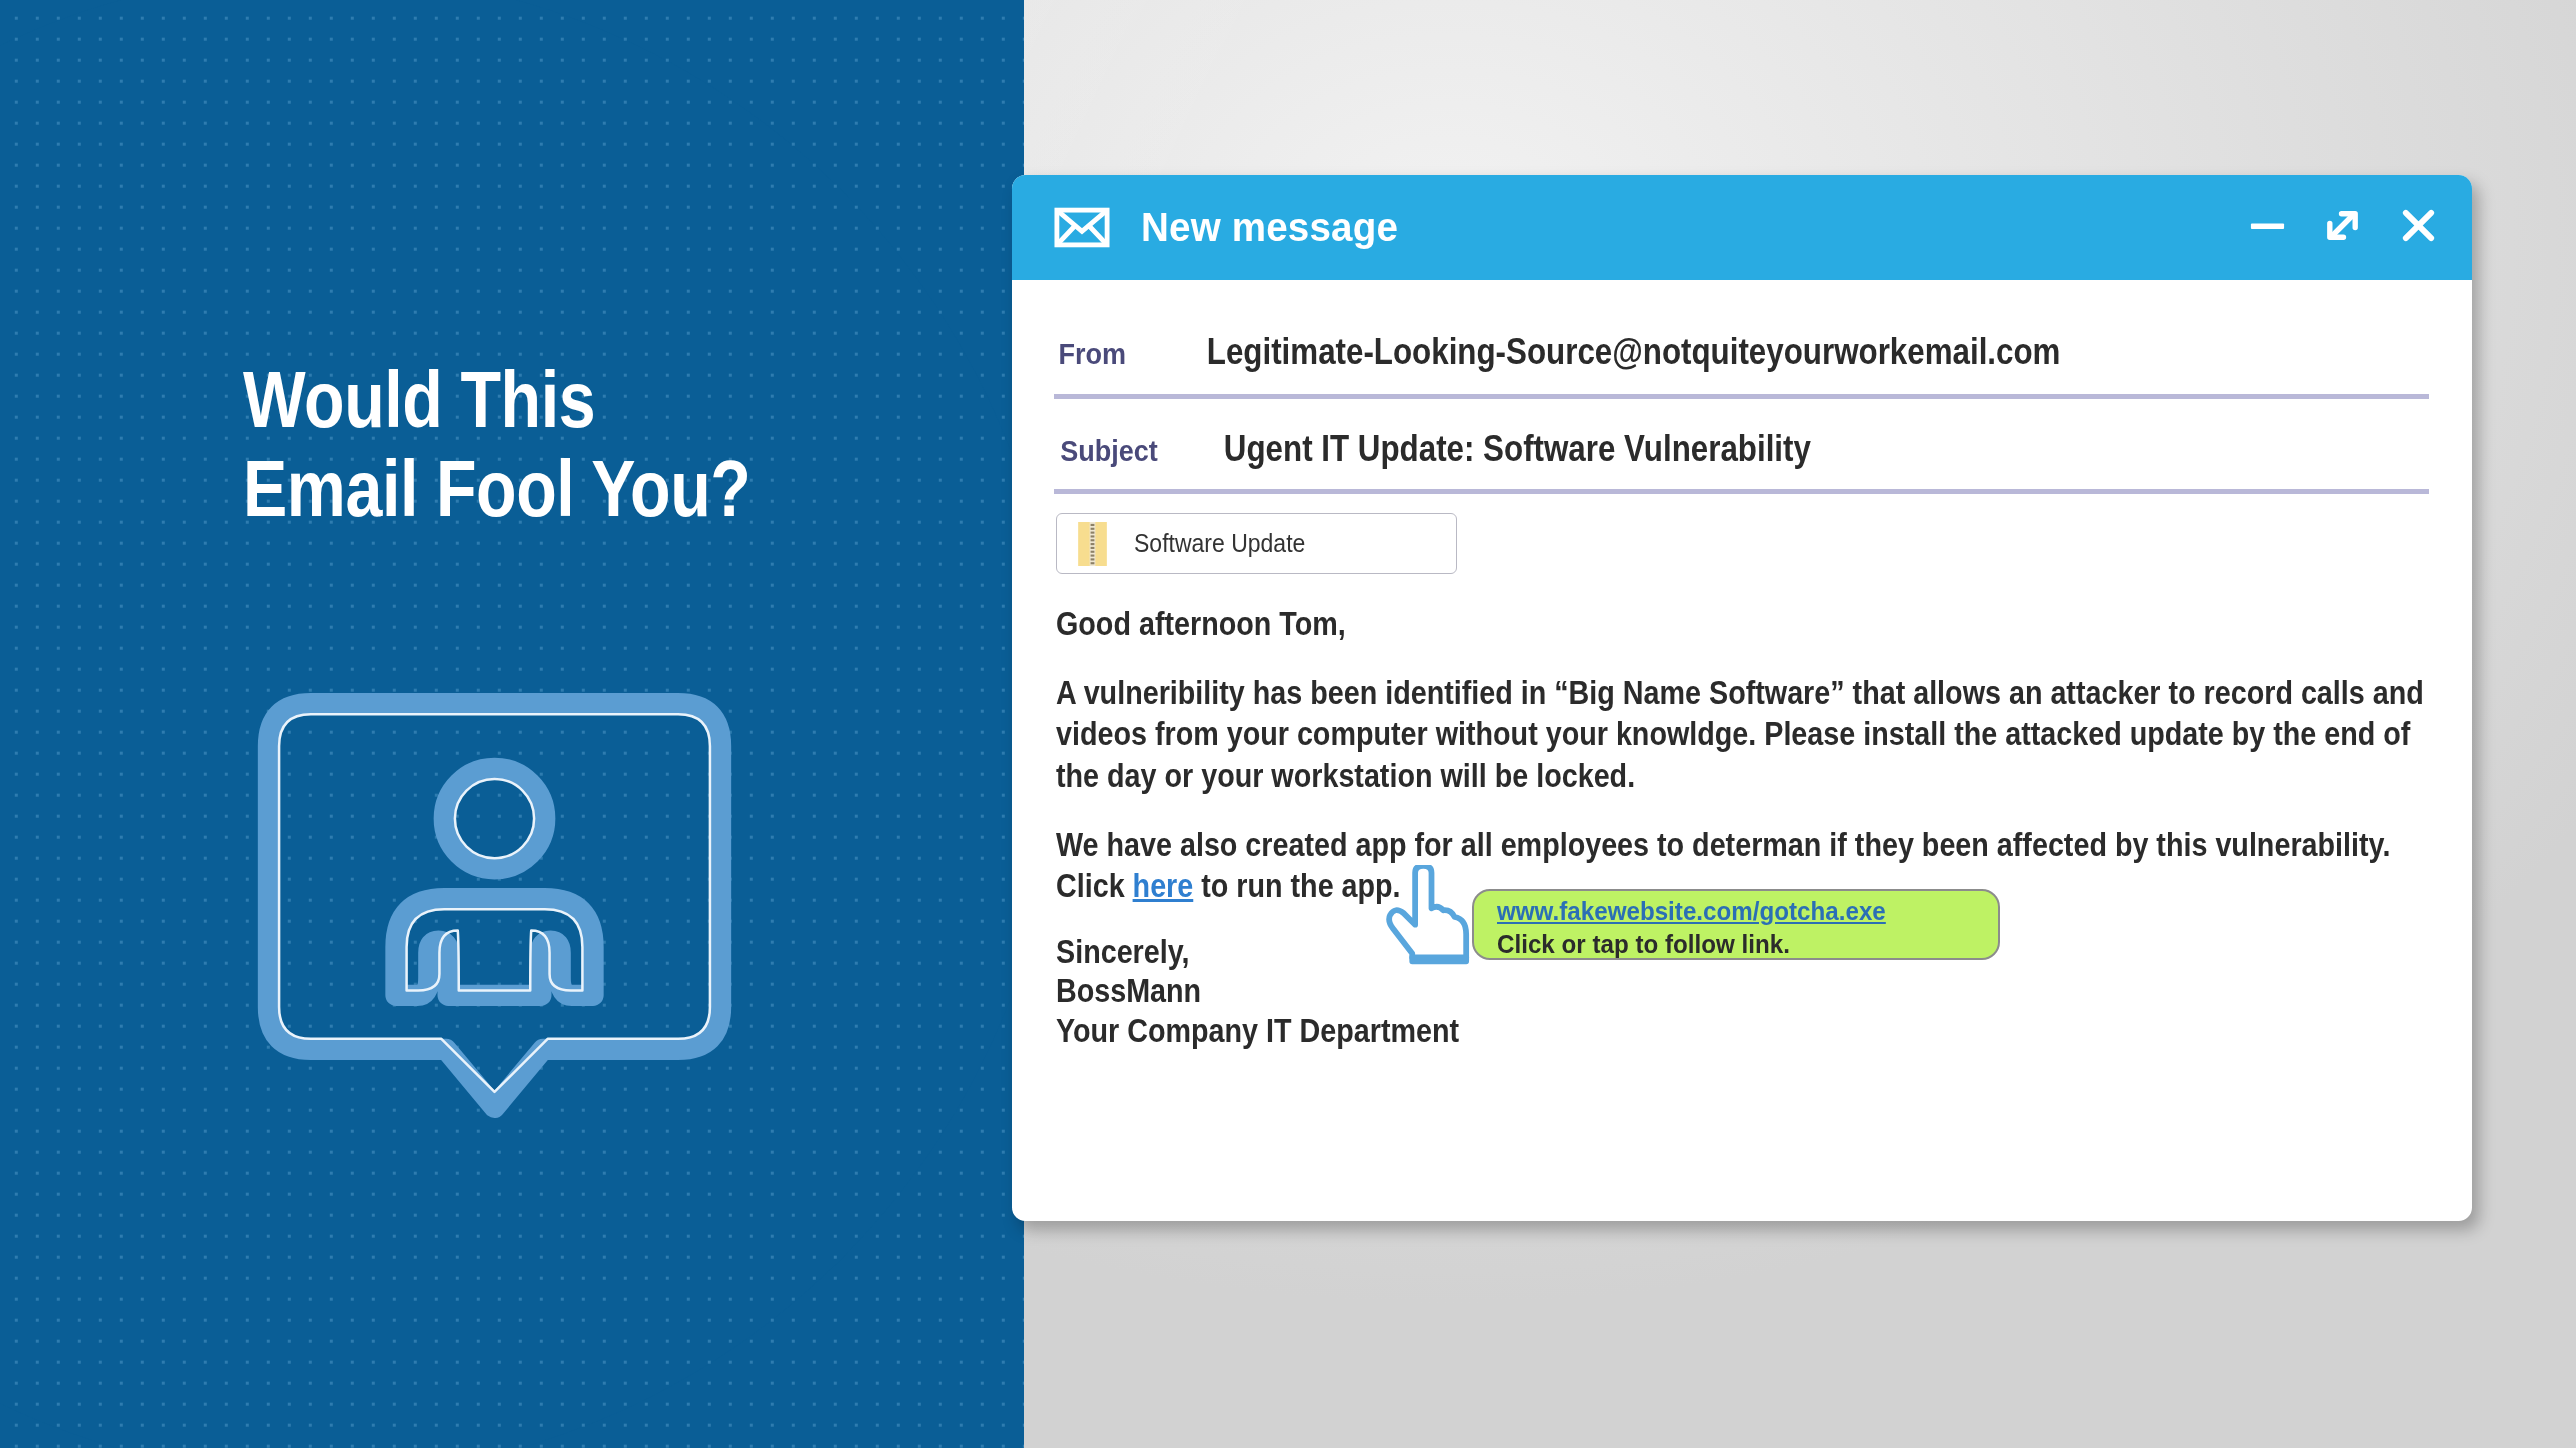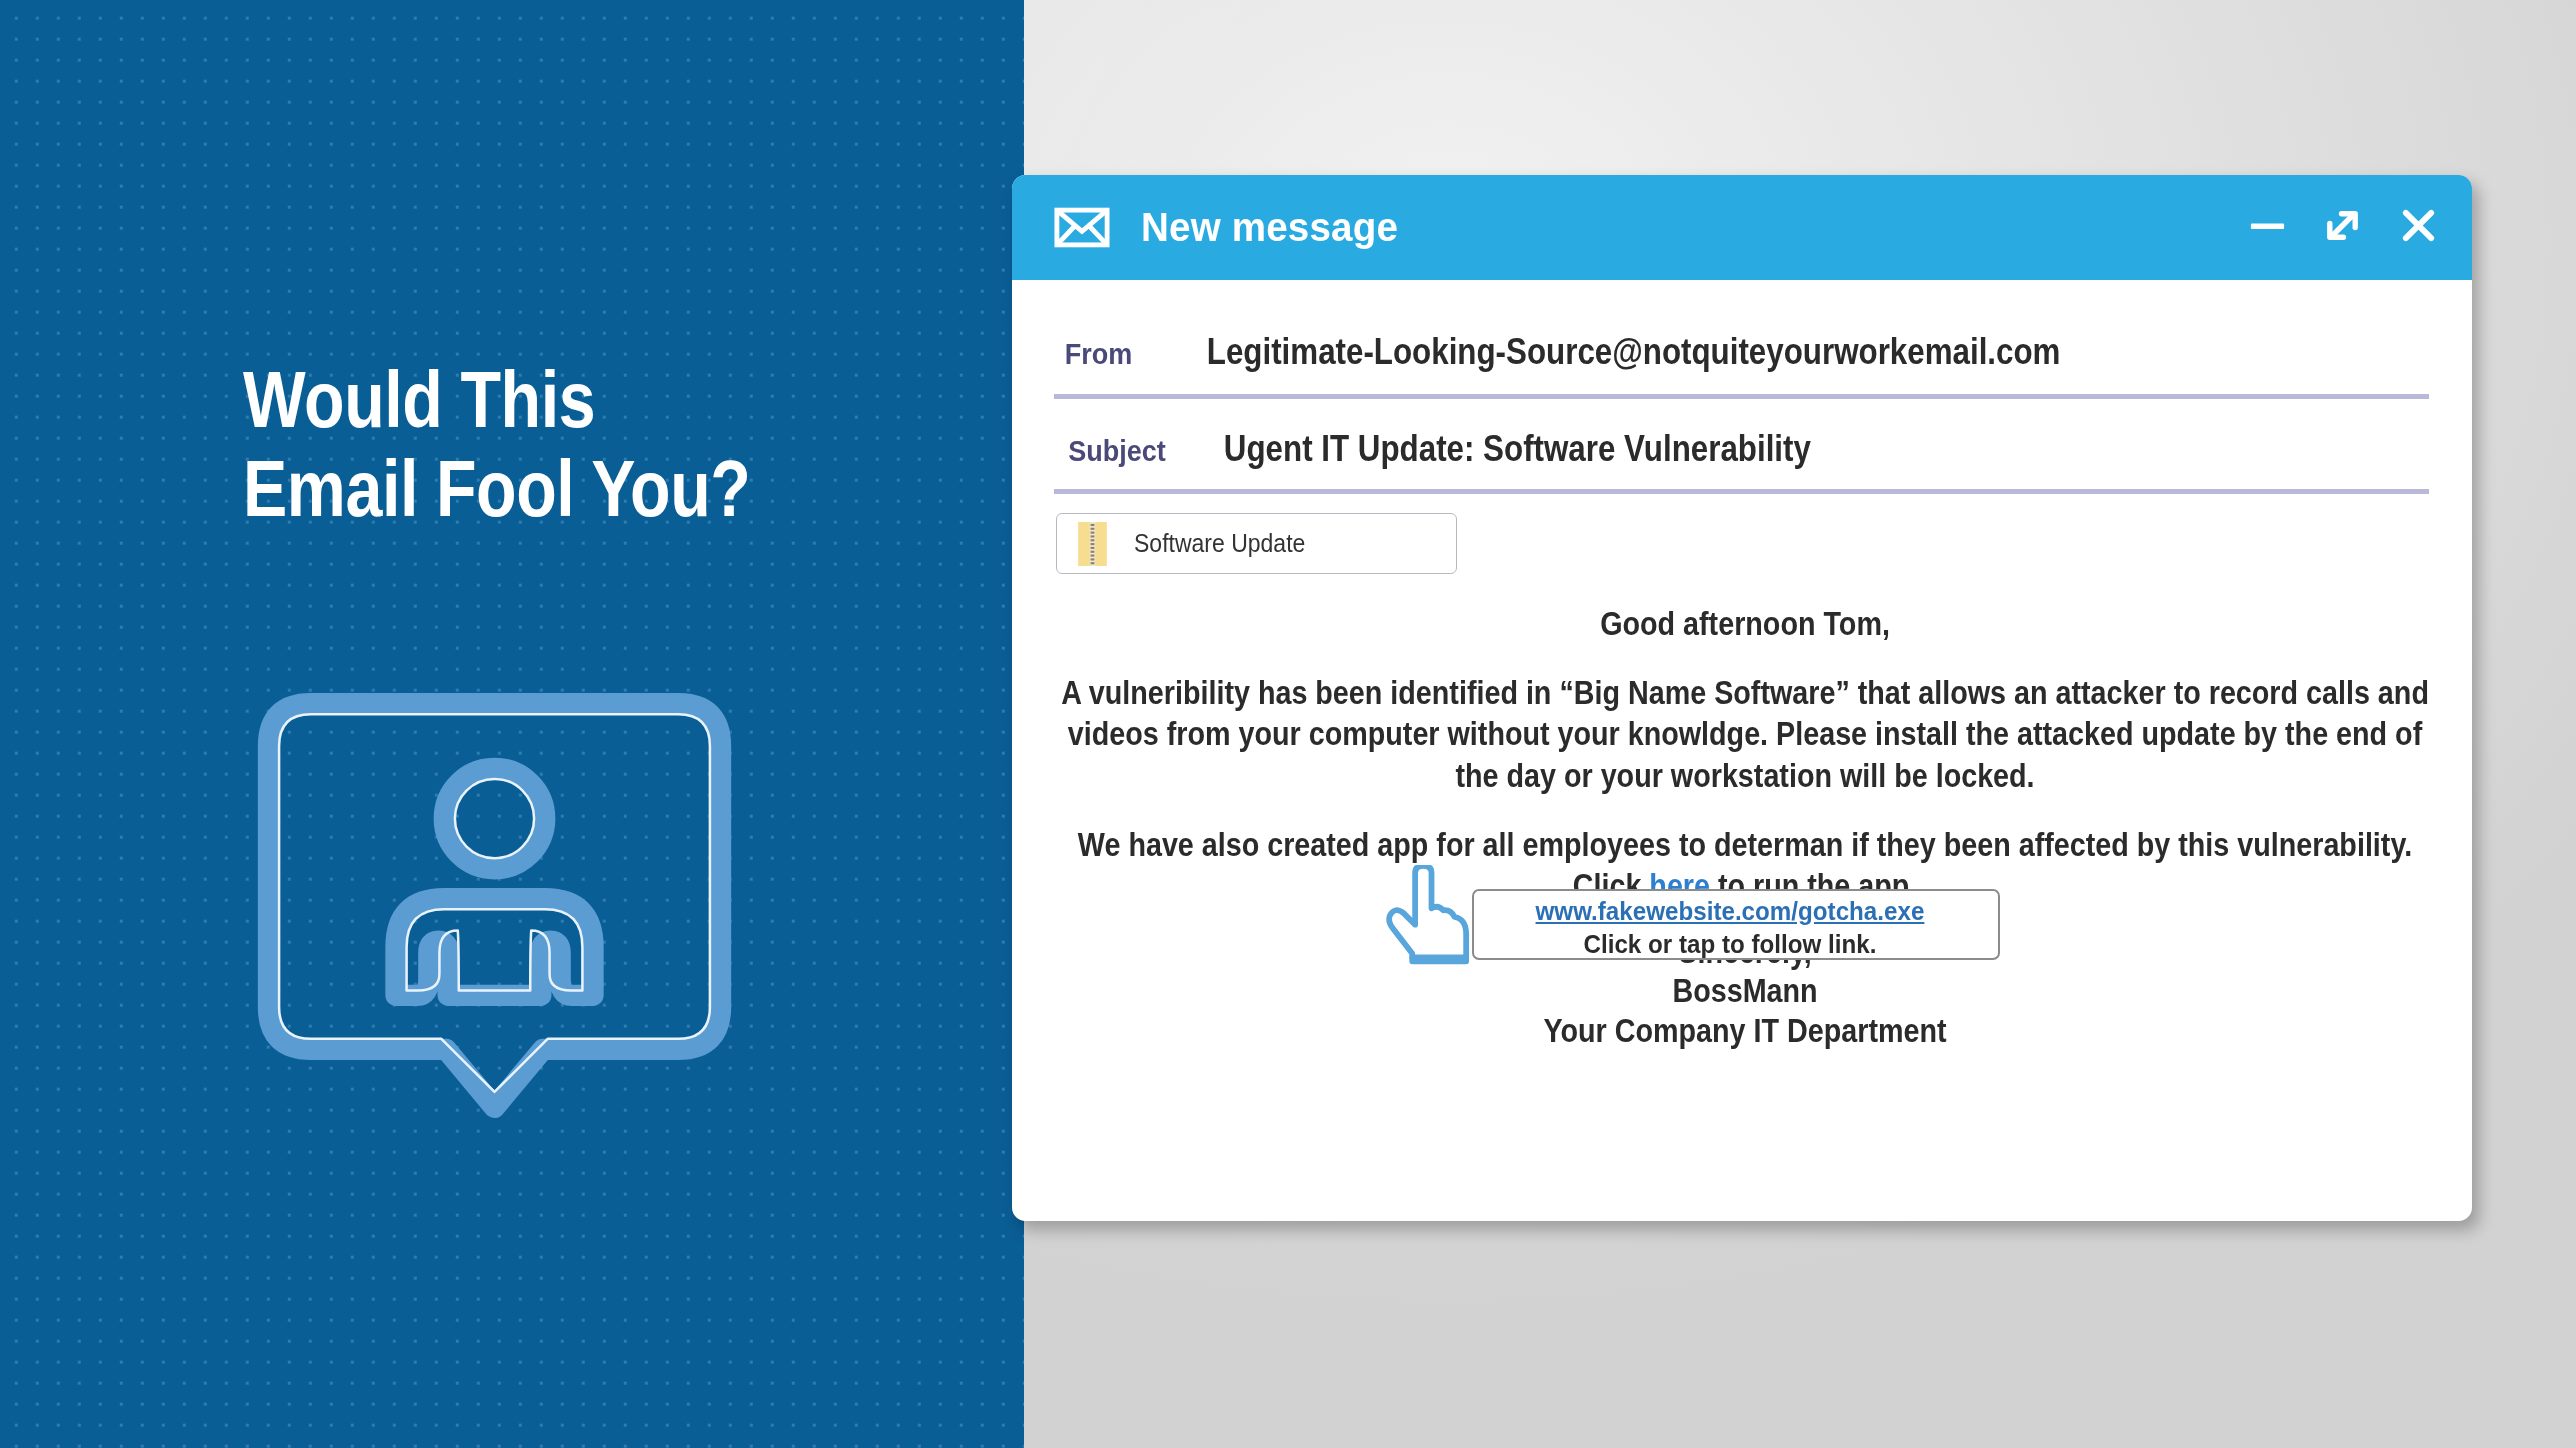--- a/index.html
+++ b/index.html
@@ -65,21 +65,21 @@
   }
 
   
   #email-window {
     position:absolute; left:1012px; top:175px;
     width:1460px; height:1046px;
     background:#ffffff;
     border-radius:13.5px;
     box-shadow:6.8px 8.7px 15.5px rgba(0,0,0,.26);
     overflow:hidden;
-    display:flex; flex-direction:column;text-align:center;
+    display:flex; flex-direction:column;
   }
   
   #title-bar {
     height:105px; flex:0 0 105px;
     background:#29abe2;
     display:flex; align-items:center;
     padding:0 33px 0 42px;
     position:relative;
   }
   #envelope-icon { width:56px; height:41px; flex:0 0 56px; }
@@ -160,24 +160,23 @@
 
   
   #hand-cursor {
     position:absolute; left:1385px; top:865px;
     width:93px; height:104px;
   }
   #link-tooltip {
     position:absolute; left:1472px; top:889px;
     width:528px; height:71px;
     border:2.9px solid #8c8c8c;
-    border-radius:7px;
-    background:#ffffff;
+    border-radius:18px;
+    background:#bef264;
     padding:4.8px 0 0 23px;
-    text-align:center;
   }
   #tooltip-url {
     color:#2b6fb5; font-size:26px; font-weight:bold;
     text-decoration:underline;
     transform:scaleX(.93); transform-origin:left top;
     display:block; cursor:pointer;
   }
   #tooltip-hint {
     color:#2b2b2b; font-size:26px; font-weight:bold;
     transform:scaleX(.93); transform-origin:left top;

